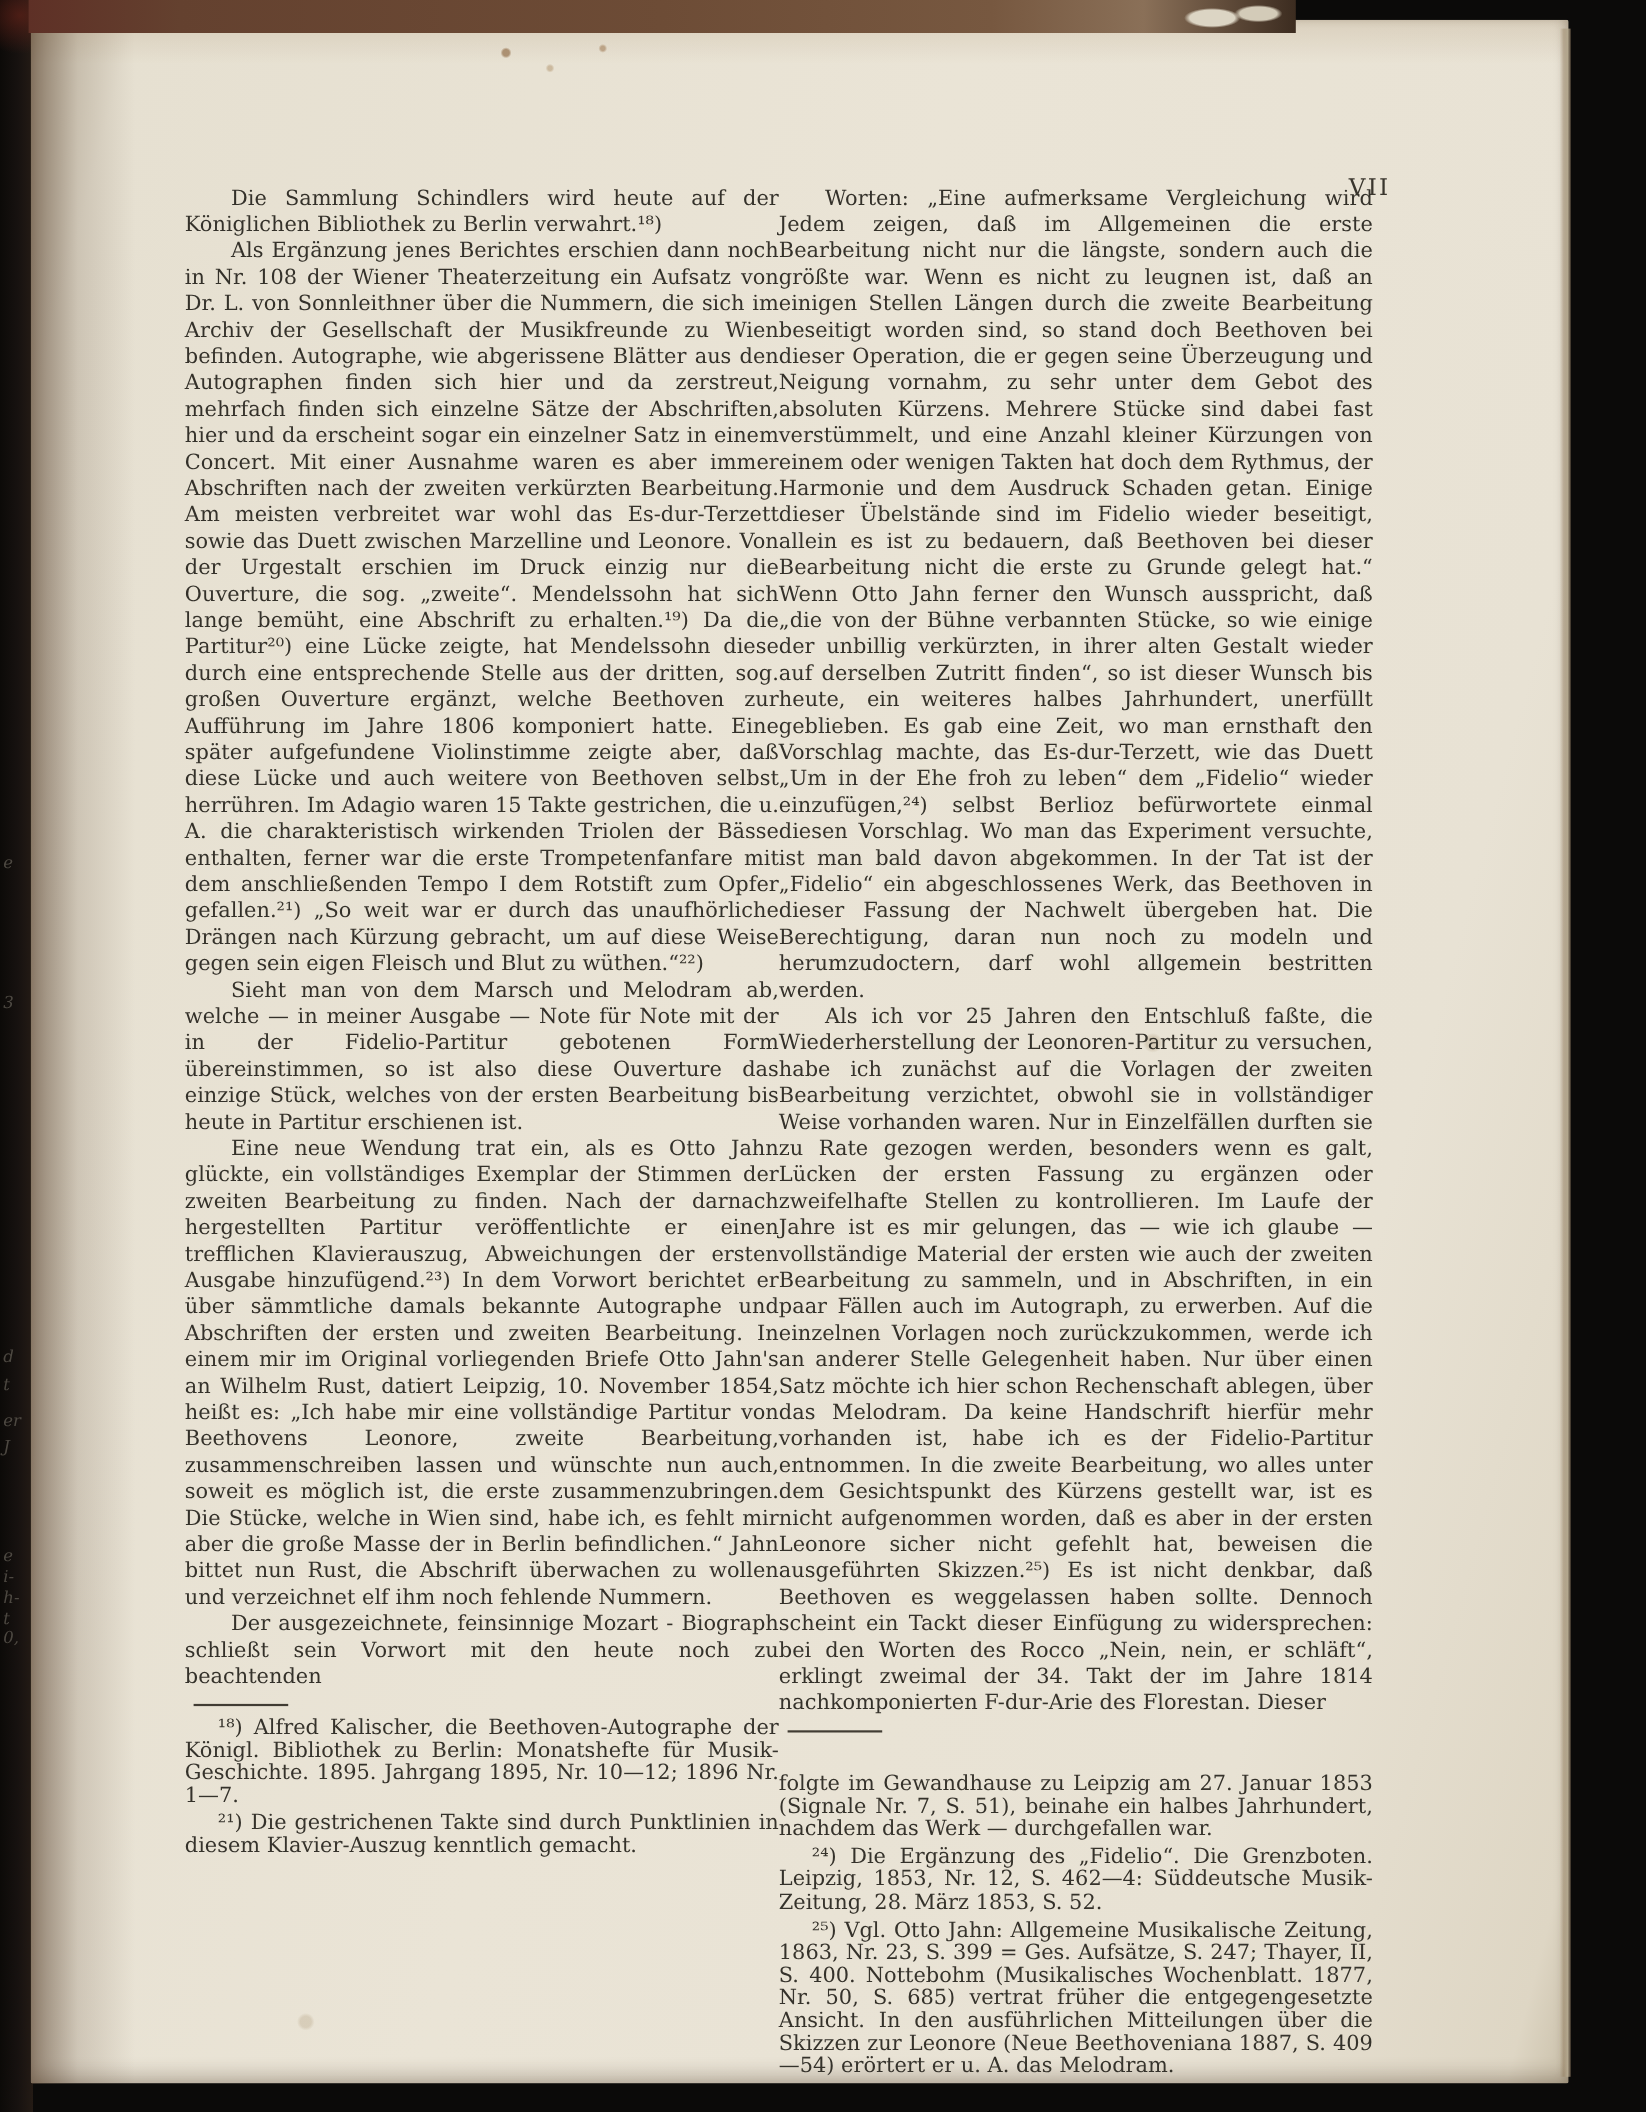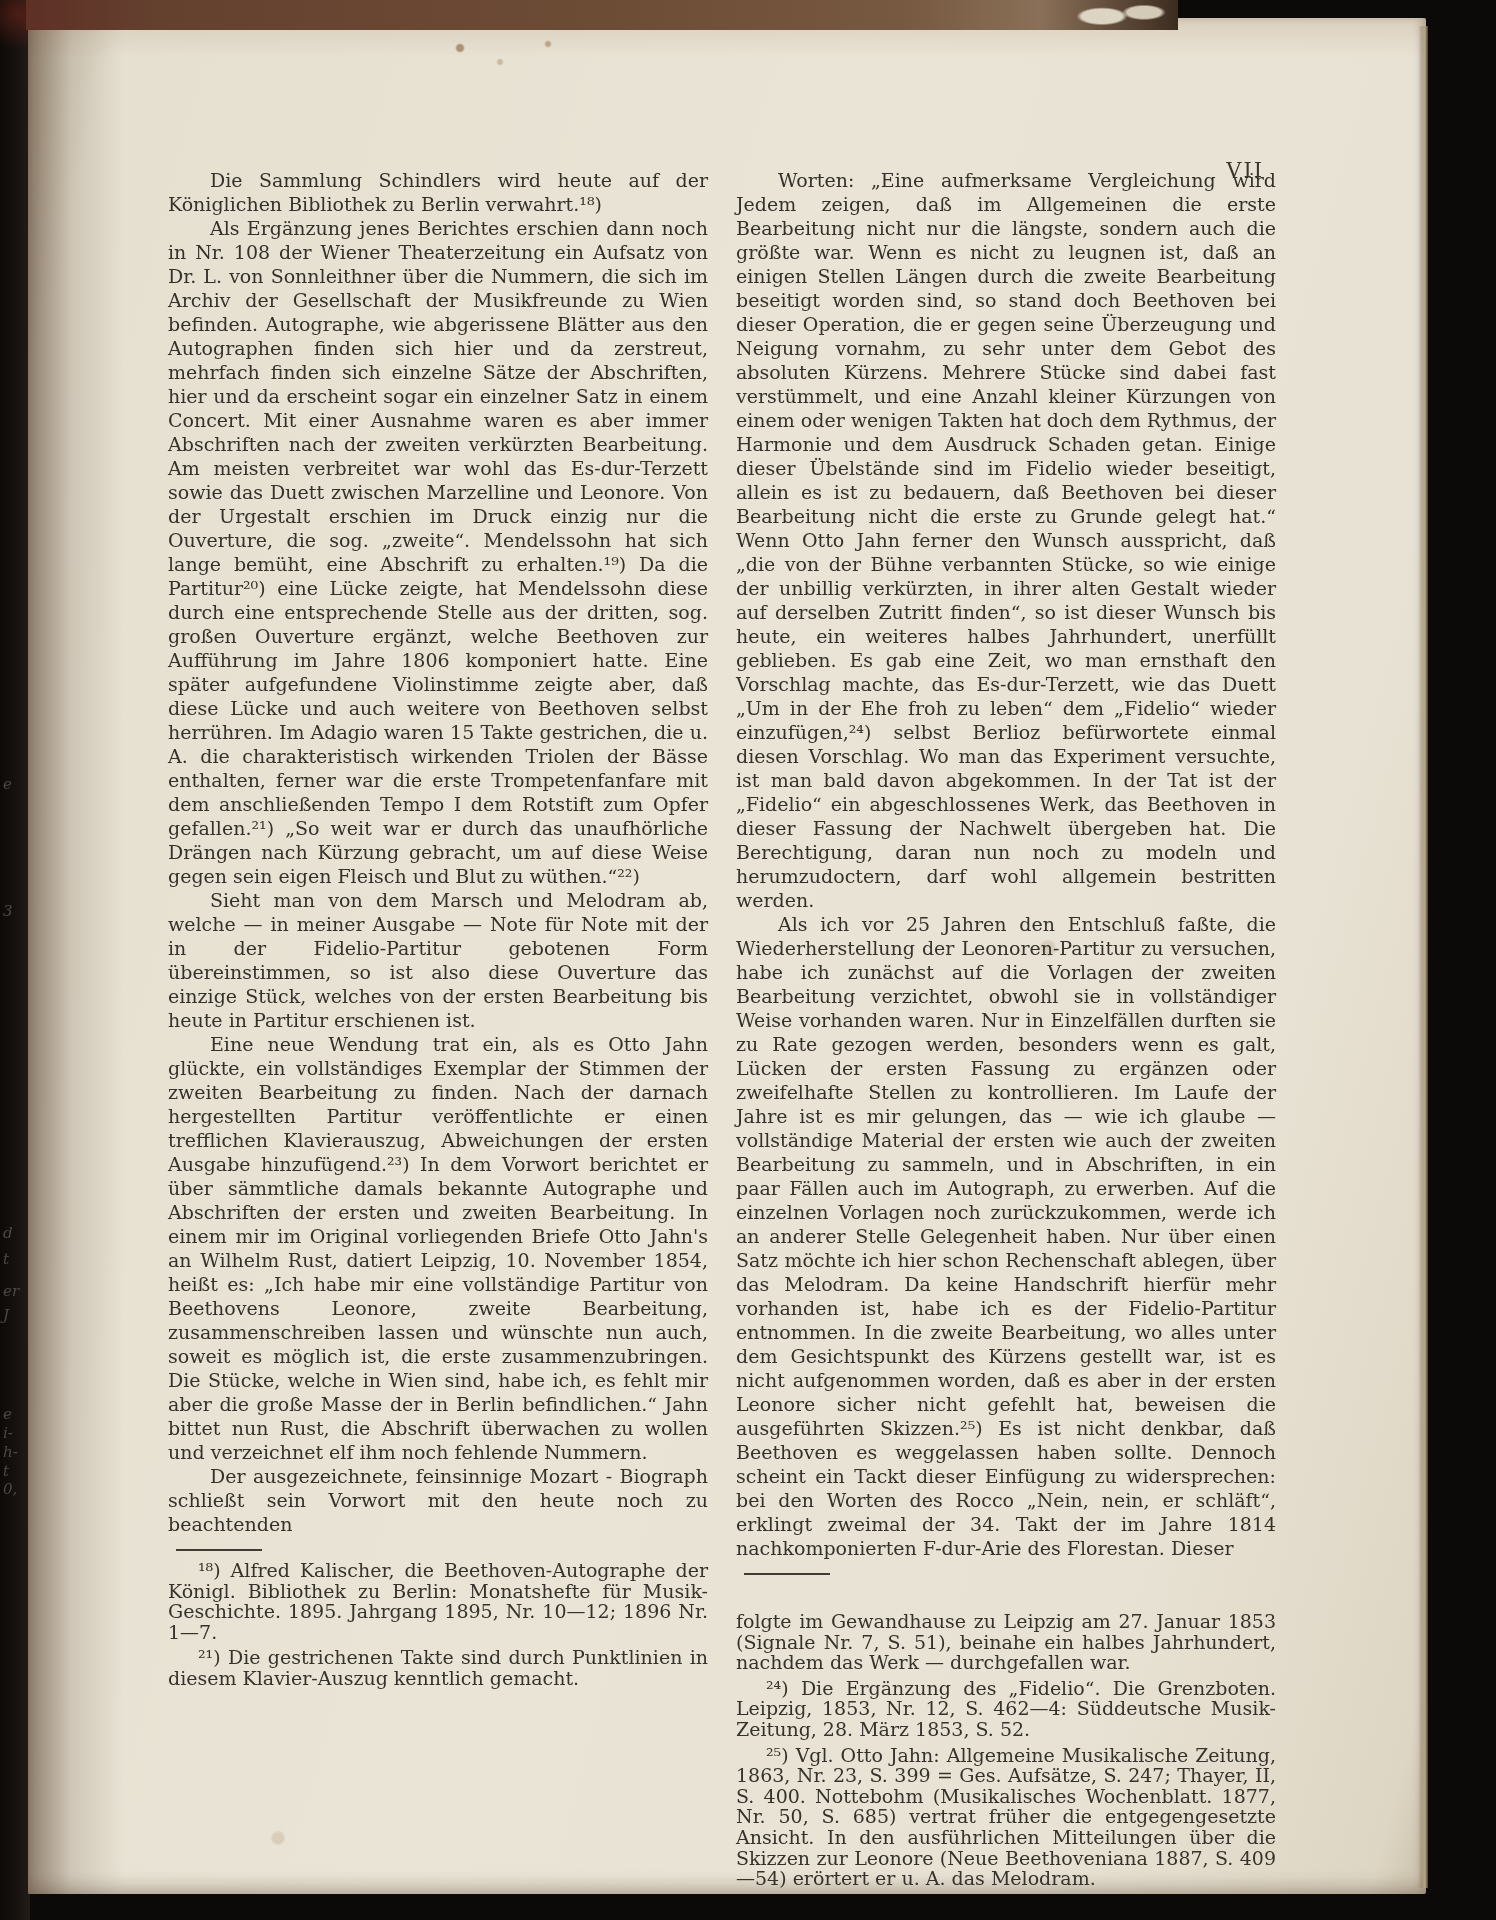--- a/index.html
+++ b/index.html
@@ -70,21 +70,21 @@
       radial-gradient(ellipse 28px 10px at 72% 40%, #d3cbb8 0 60%, transparent 78%);
   }
 
   .page-number {
     position: absolute; top: 140px; right: 162px;
     font-size: 21px; letter-spacing: 2px; color: #3a362e;
   }
 
   .columns {
     position: absolute; left: 140px; top: 150px; width: 1108px;
-    display: flex; gap: 28px;
+    display: flex; 
   }
   .col {
     width: 540px;
     color: #34312a;
     font-size: 19px;
     line-height: 24px;
     text-align: justify;
     hyphens: auto;
     overflow-wrap: break-word;
   }

